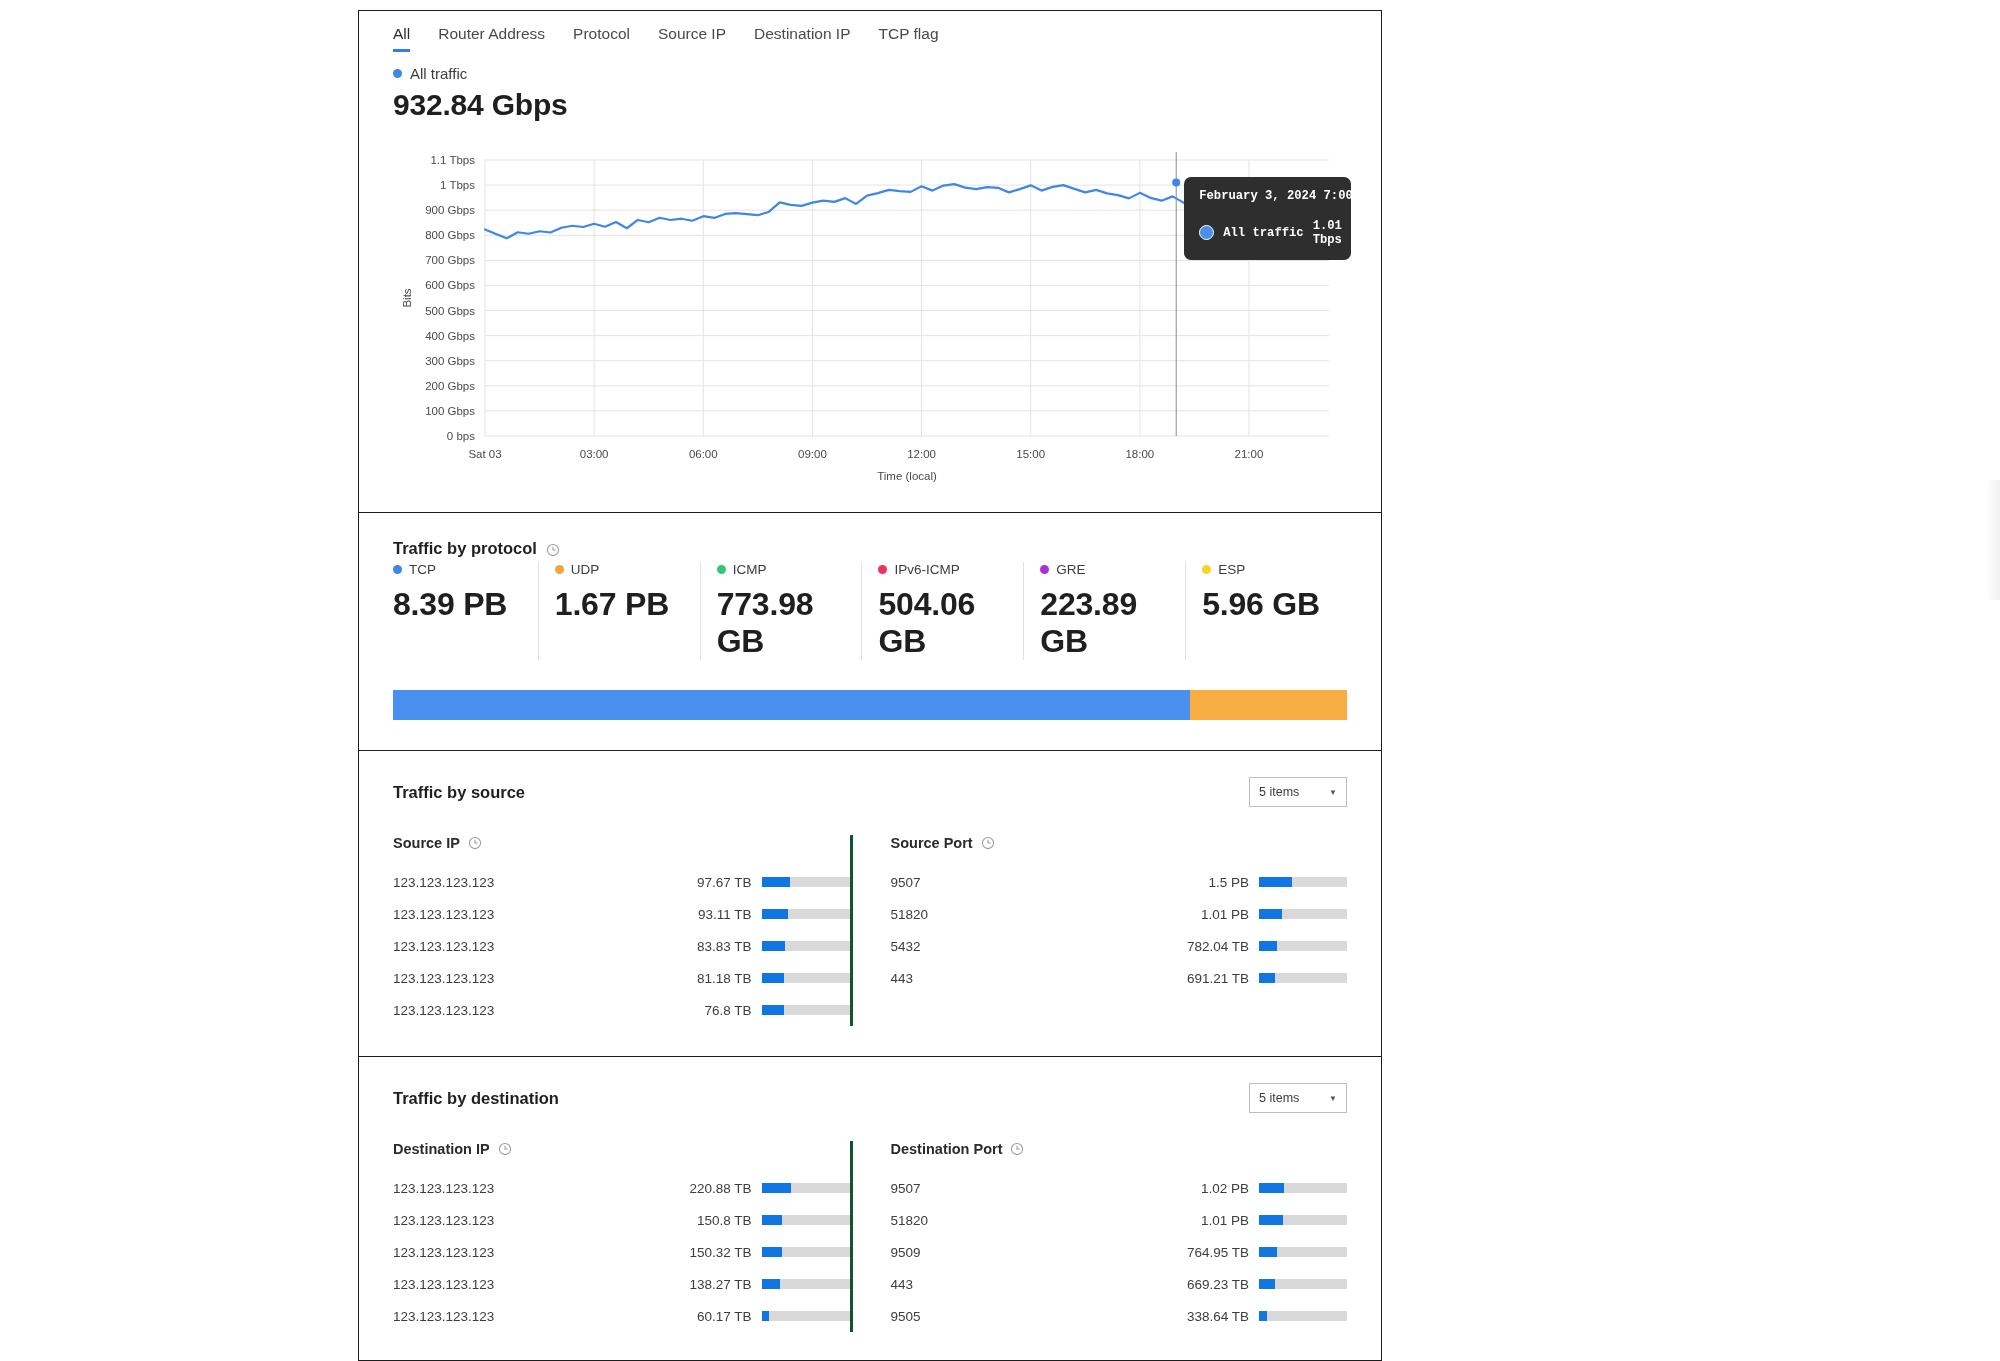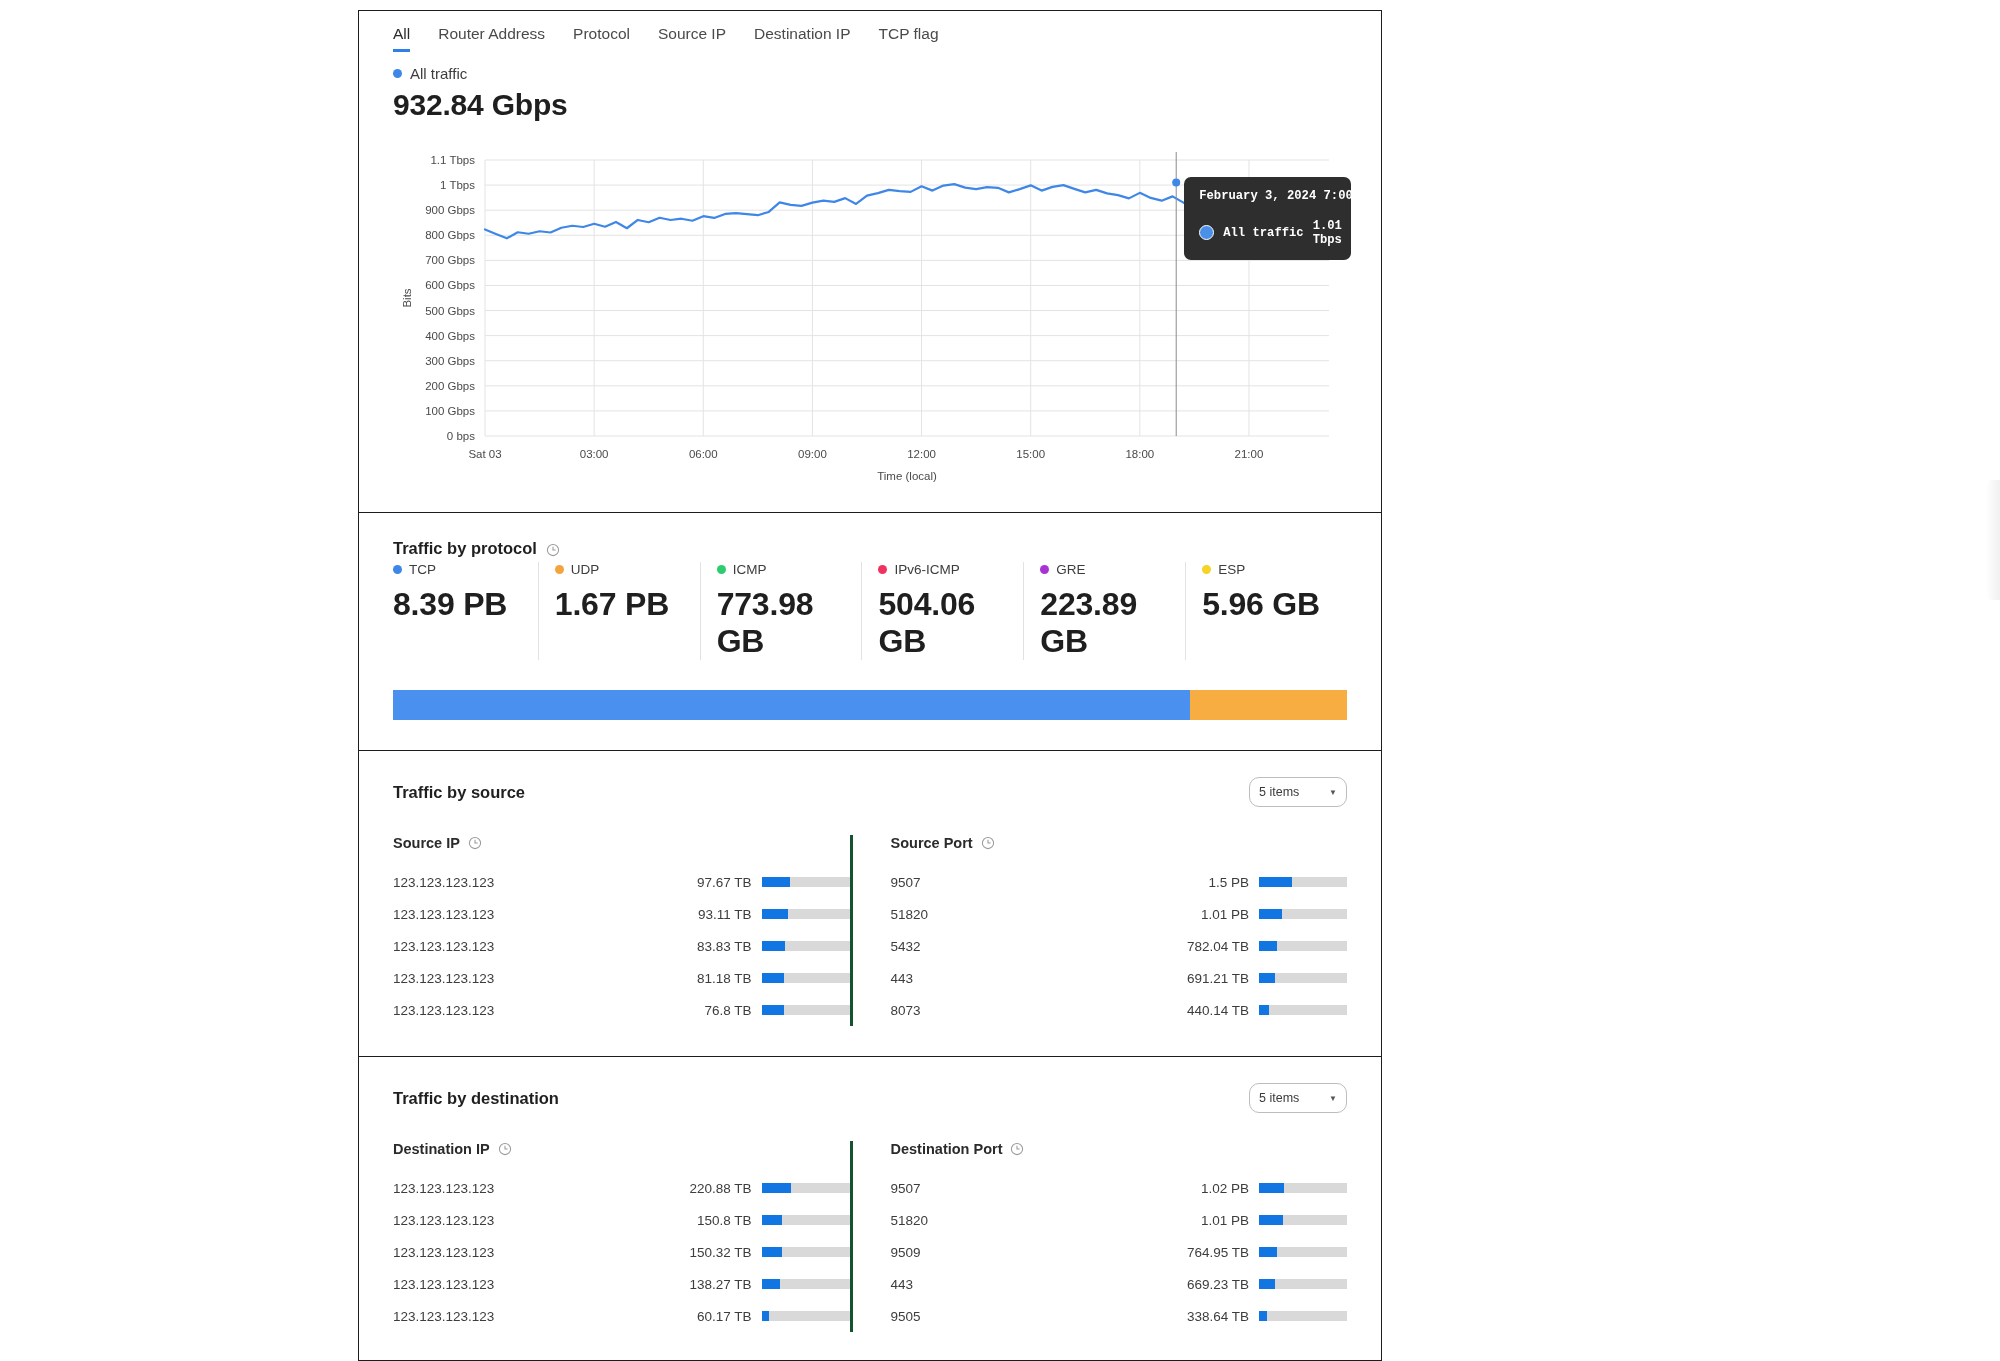--- a/index.html
+++ b/index.html
@@ -125,21 +125,21 @@
   .stacked-seg { height: 100%; }
 
   
   .tsec-head {
     display: flex; align-items: center; justify-content: space-between;
   }
   .tsec-title { font-size: 16.5px; color: #1f1f1f; font-weight: 600; }
   .select {
     display: flex; align-items: center;
     width: 98px; height: 30px;
-    border: 1px solid #bdbdbd; border-radius: 10px;
+    border: 1px solid #bdbdbd; border-radius: 0;
     background: #fff;
     padding: 0 9px;
     font-size: 12.5px; color: #3b3b3b;
     cursor: pointer;
   }
   .select .caret { margin-left: auto; font-size: 8px; color: #555; }
   .cols {
     display: flex;
     margin-top: 28px;
   }
@@ -405,27 +405,20 @@
                   <i style="width: 20%;"></i>
                 </span>
               </div>
               <div class="row">
                 <span class="key">443</span>
                 <span class="val">691.21 TB</span>
                 <span class="minibar">
                   <i style="width: 18%;"></i>
                 </span>
               </div>
-              <div class="row">
-                <span class="key">8073</span>
-                <span class="val">440.14 TB</span>
-                <span class="minibar">
-                  <i style="width: 11%;"></i>
-                </span>
-              </div>
             </div>
           </div>
       </div>
     </div>
 
     <div class="section">
       <div class="sec-pad">
         <div class="tsec-head">
           <div class="tsec-title">Traffic by destination</div>
           <div class="select">

